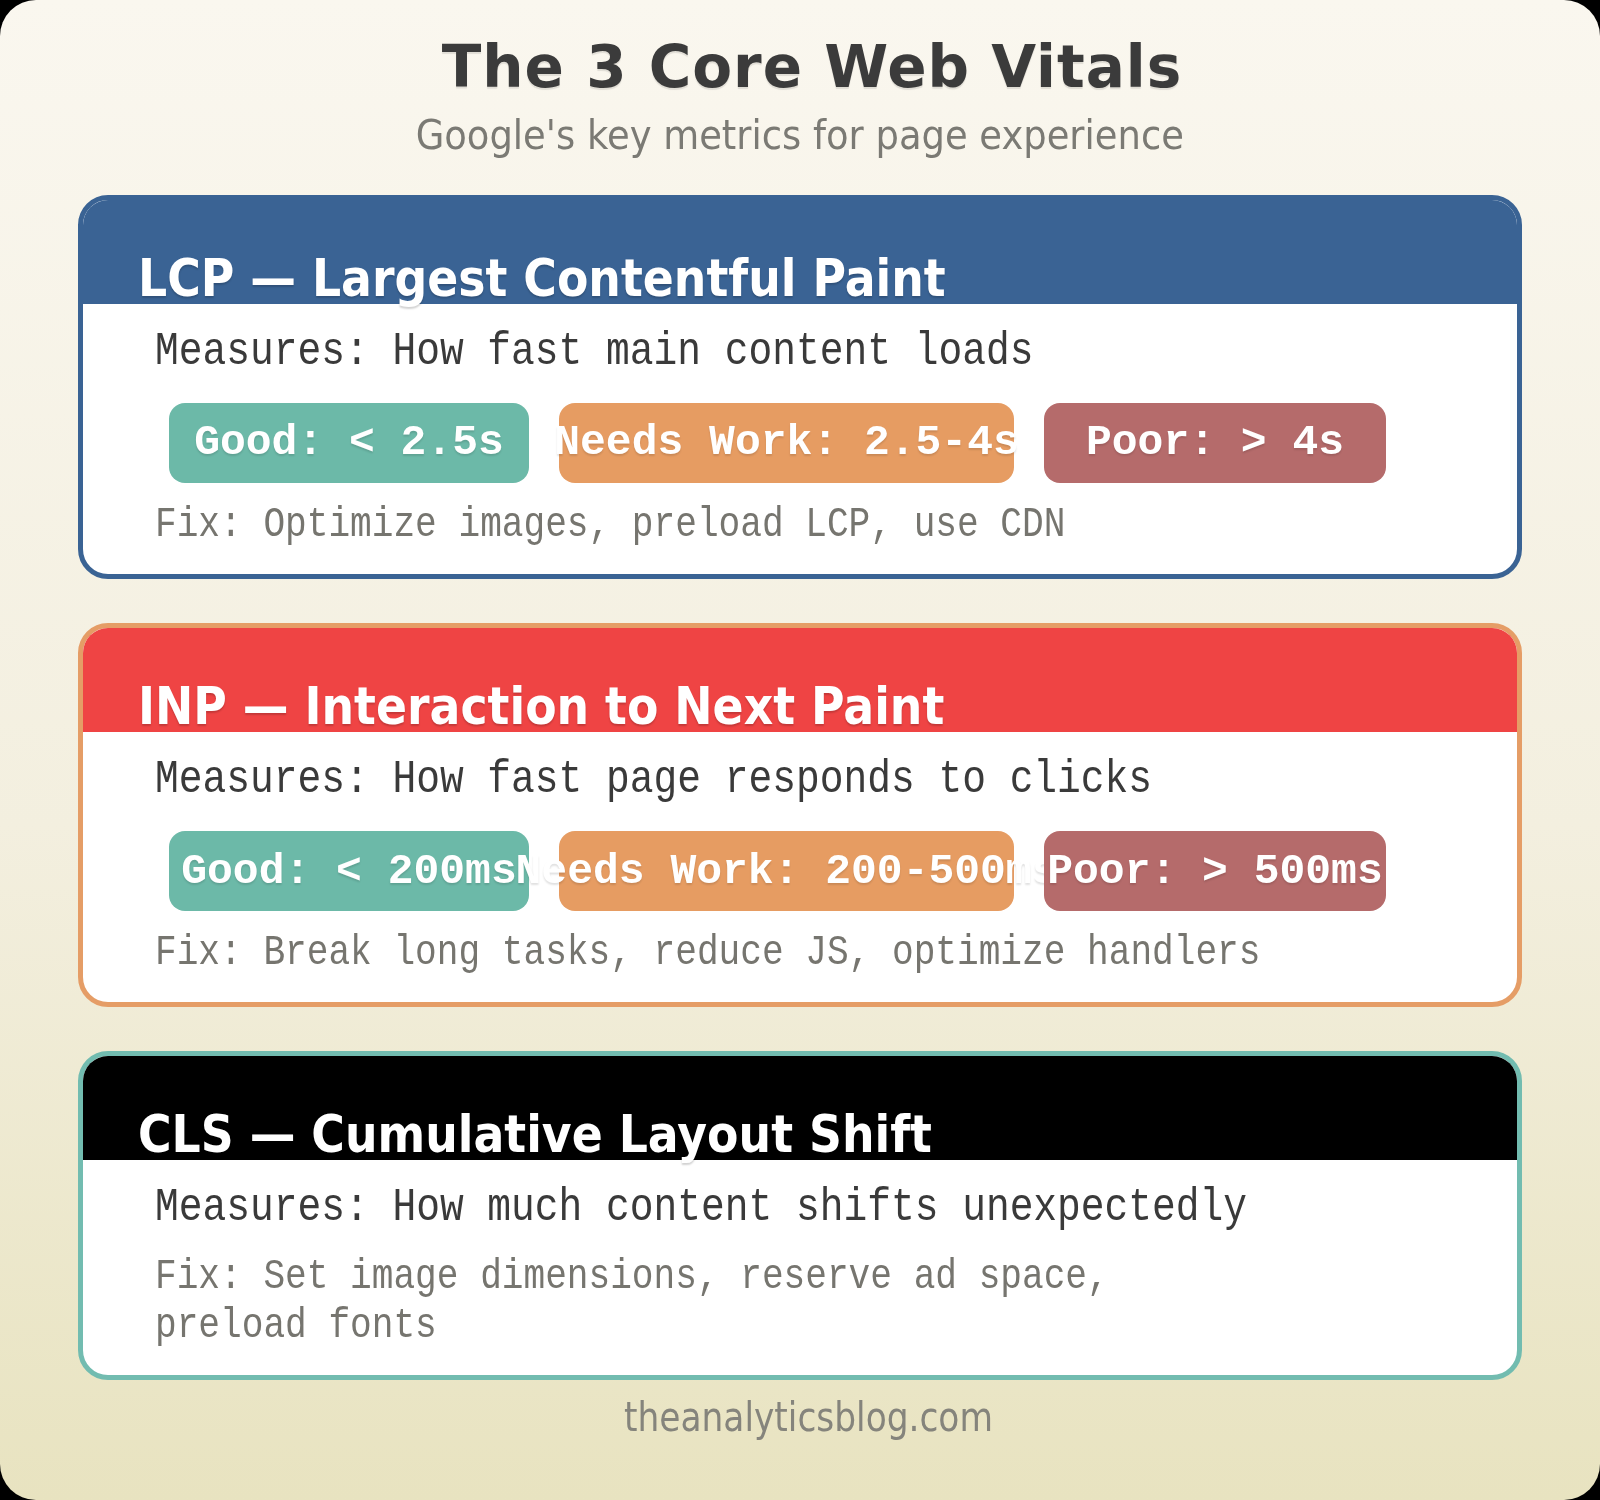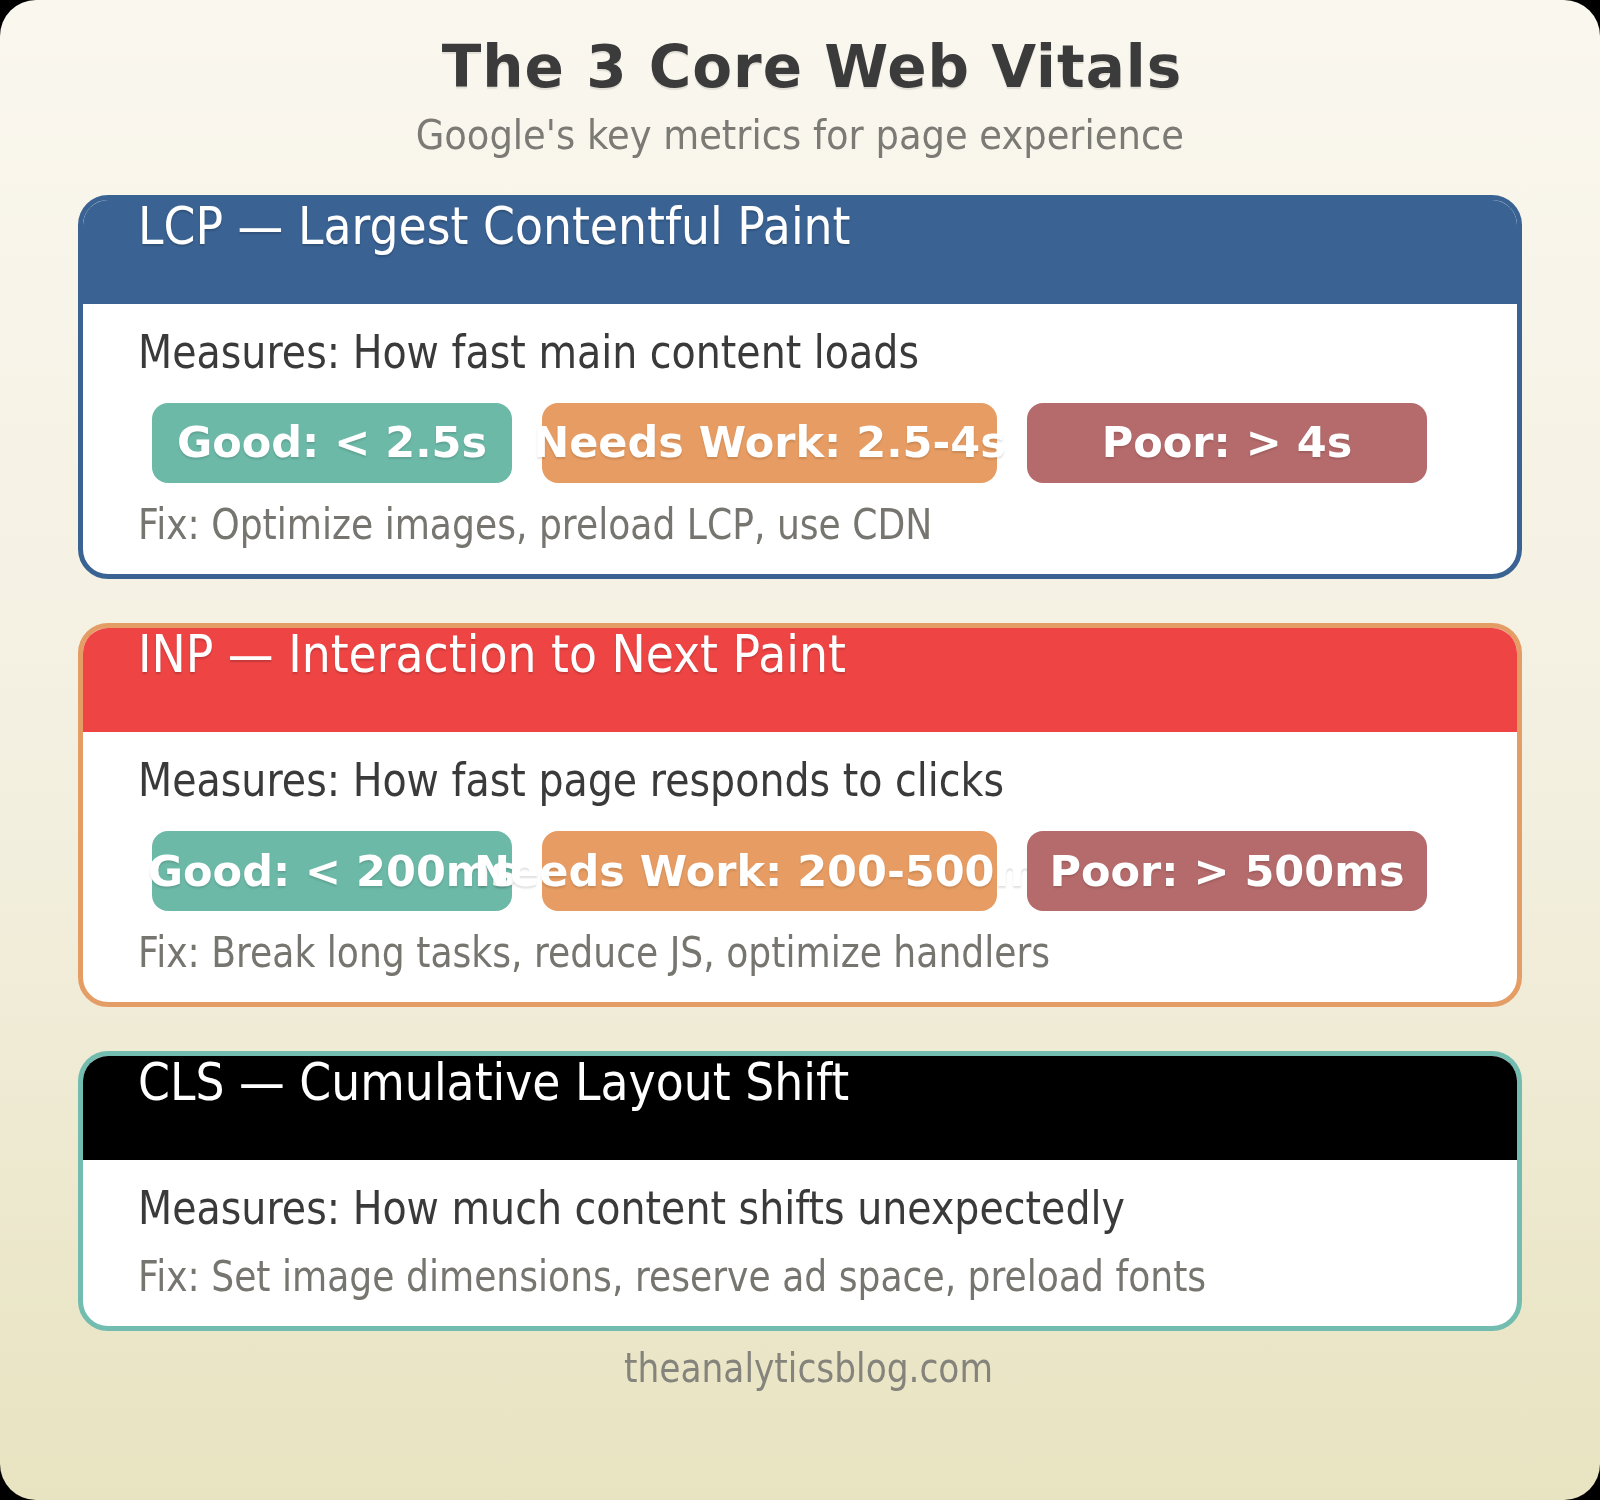--- a/index.html
+++ b/index.html
@@ -53,34 +53,34 @@
     box-sizing: border-box;
   }
   .card:first-child { margin-top: 36px; }
   .card-lcp { border-color: #3a6394; }
   .card-inp { border-color: #e59d66; }
   .card-cls { border-color: #72bcb0; }
 
   .card-header {
     height: 104px;
     display: flex;
-    align-items: flex-start;
+    align-items: flex-end;
     padding: 0 55px;
     color: #ffffff;
-    font-weight: normal;
+    font-weight: bold;
     font-size: 52px;
     line-height: 1;
     text-shadow: 0 2px 2px rgba(0,0,0,0.18);
   }
   .card-header .cond-l { transform: scaleX(0.88); }
   .card-lcp .card-header { background: #3a6394; }
   .card-inp .card-header { background: #ef4444; }
   .card-cls .card-header { background: #000000; }
 
-  .card-body { padding: 22px 55px 24px; }
+  .card-body { padding: 22px 72px 24px; font-family: Liberation Mono, monospace; }
 
   .measures {
     margin: 0;
     font-size: 46px;
     line-height: 1.16;
     color: #3a3a3a;
   }
   .badges {
     display: flex;
     gap: 30px;
@@ -98,21 +98,21 @@
     font-weight: bold;
     font-size: 43px;
     line-height: 1;
     white-space: nowrap;
     overflow: visible;
     flex: none;
     text-shadow: 0 2px 2px rgba(0,0,0,0.12);
   }
   .badge-good  { width: 360px; background: #6cb9a8; }
   .badge-needs { width: 455px; background: #e69c62; }
-  .badge-poor  { width: 400px; background: #b56b6b; }
+  .badge-poor  { width: 342px; background: #b56b6b; }
 
   .fix {
     margin: 18px 0 0;
     font-size: 42px;
     line-height: 1.16;
     color: #76756f;
   }
 
   .site-footer {
     margin-top: 14px;

